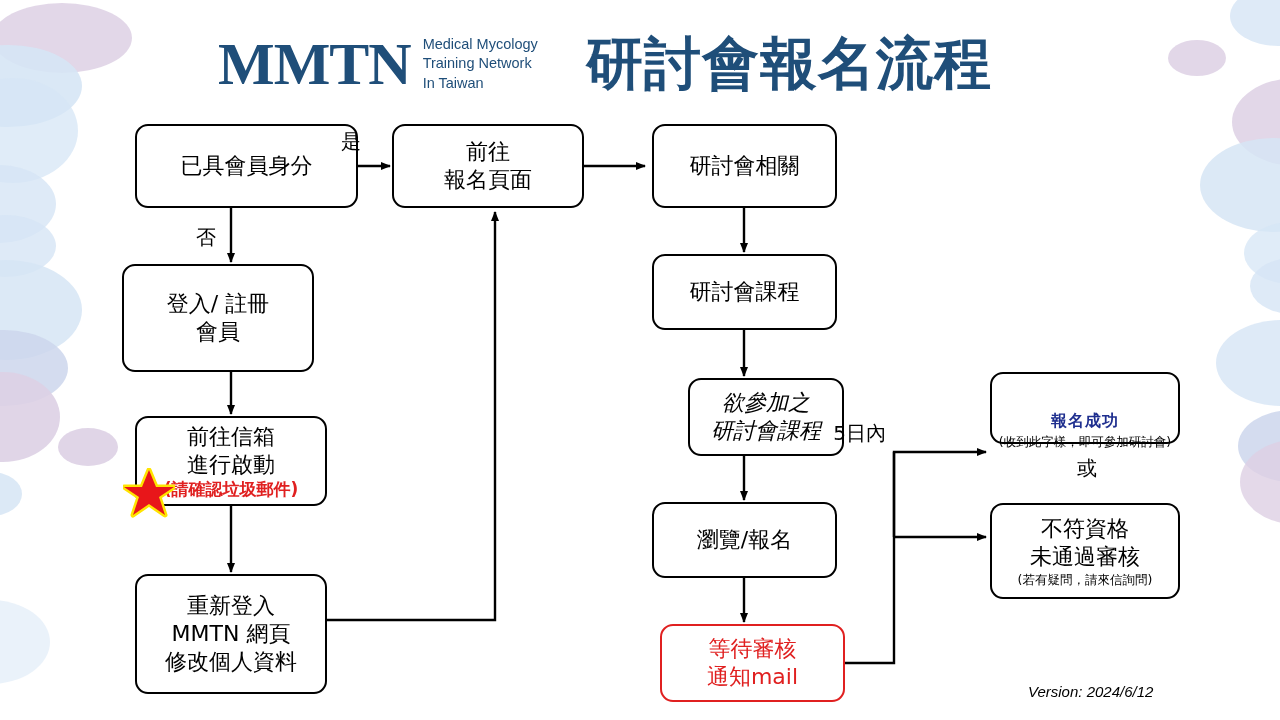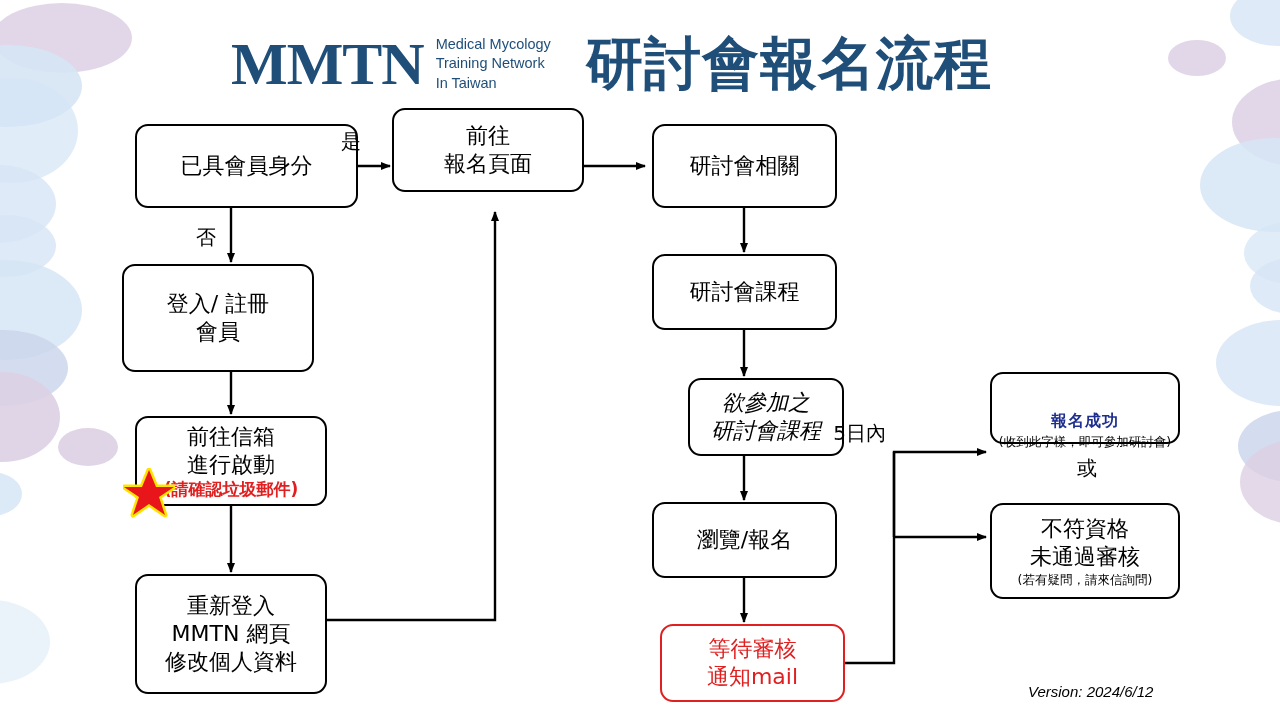--- a/index.html
+++ b/index.html
@@ -9,21 +9,21 @@
     font-family:"Liberation Sans","DejaVu Sans",sans-serif;
     overflow:hidden;
   }
   #slide{position:relative;width:1280px;height:720px;background:#fff;overflow:hidden;}
 
   
   .bg-layer{position:absolute;inset:0;pointer-events:none;}
   .el{position:absolute;border-radius:50%;}
 
   
-  .logo{position:absolute;left:231px;top:28px;width:350px;height:72px;display:flex;align-items:center;}
+  .logo{position:absolute;left:218px;top:28px;width:350px;height:72px;display:flex;align-items:center;}
   .logo-mark{
     font-family:"Liberation Serif","DejaVu Serif",serif;
     font-weight:bold;font-size:60px;letter-spacing:-1px;color:#1F4E79;line-height:1;
   }
   .logo-sub{
     margin-left:12px;color:#1F4E79;font-size:14.5px;line-height:1.33;
     font-family:"Liberation Sans","DejaVu Sans",sans-serif;
   }
   .title{
     position:absolute;left:586px;top:28px;width:470px;height:72px;
@@ -161,21 +161,21 @@
     <span class="l">重新登入</span>
     <span class="l">MMTN 網頁</span>
     <span class="l">修改個人資料</span>
   </div>
 
   <svg class="star" viewBox="0 0 52 50">
     <polygon points="26,2 33,19 51,19 36,29 42,47 26,36 10,47 16,29 1,19 19,19" fill="#e8161a" stroke="#FFE400" stroke-width="5" stroke-linejoin="round"></polygon>
     <polygon points="26,2 33,19 51,19 36,29 42,47 26,36 10,47 16,29 1,19 19,19" fill="#e8161a"></polygon>
   </svg>
 
-  <div class="box" style="left:392px;top:108px;width:192px;height:84px;">
+  <div class="box" style="left:392px;top:124px;width:192px;height:84px;">
     <span class="l">前往</span>
     <span class="l">報名頁面</span>
   </div>
 
   <div class="box" style="left:652px;top:124px;width:185px;height:84px;">
     <span class="l">研討會相關</span>
   </div>
 
   <div class="box" style="left:652px;top:254px;width:185px;height:76px;">
     <span class="l">研討會課程</span>

